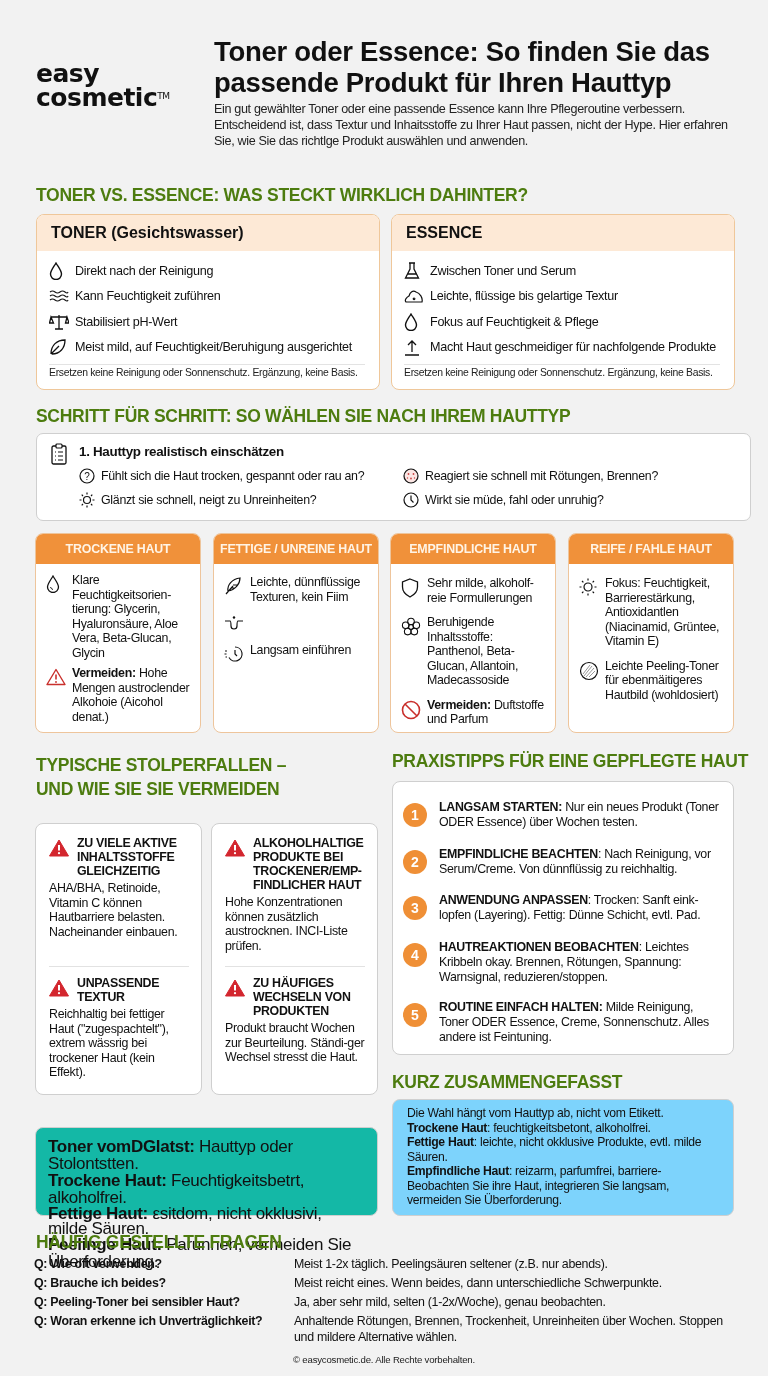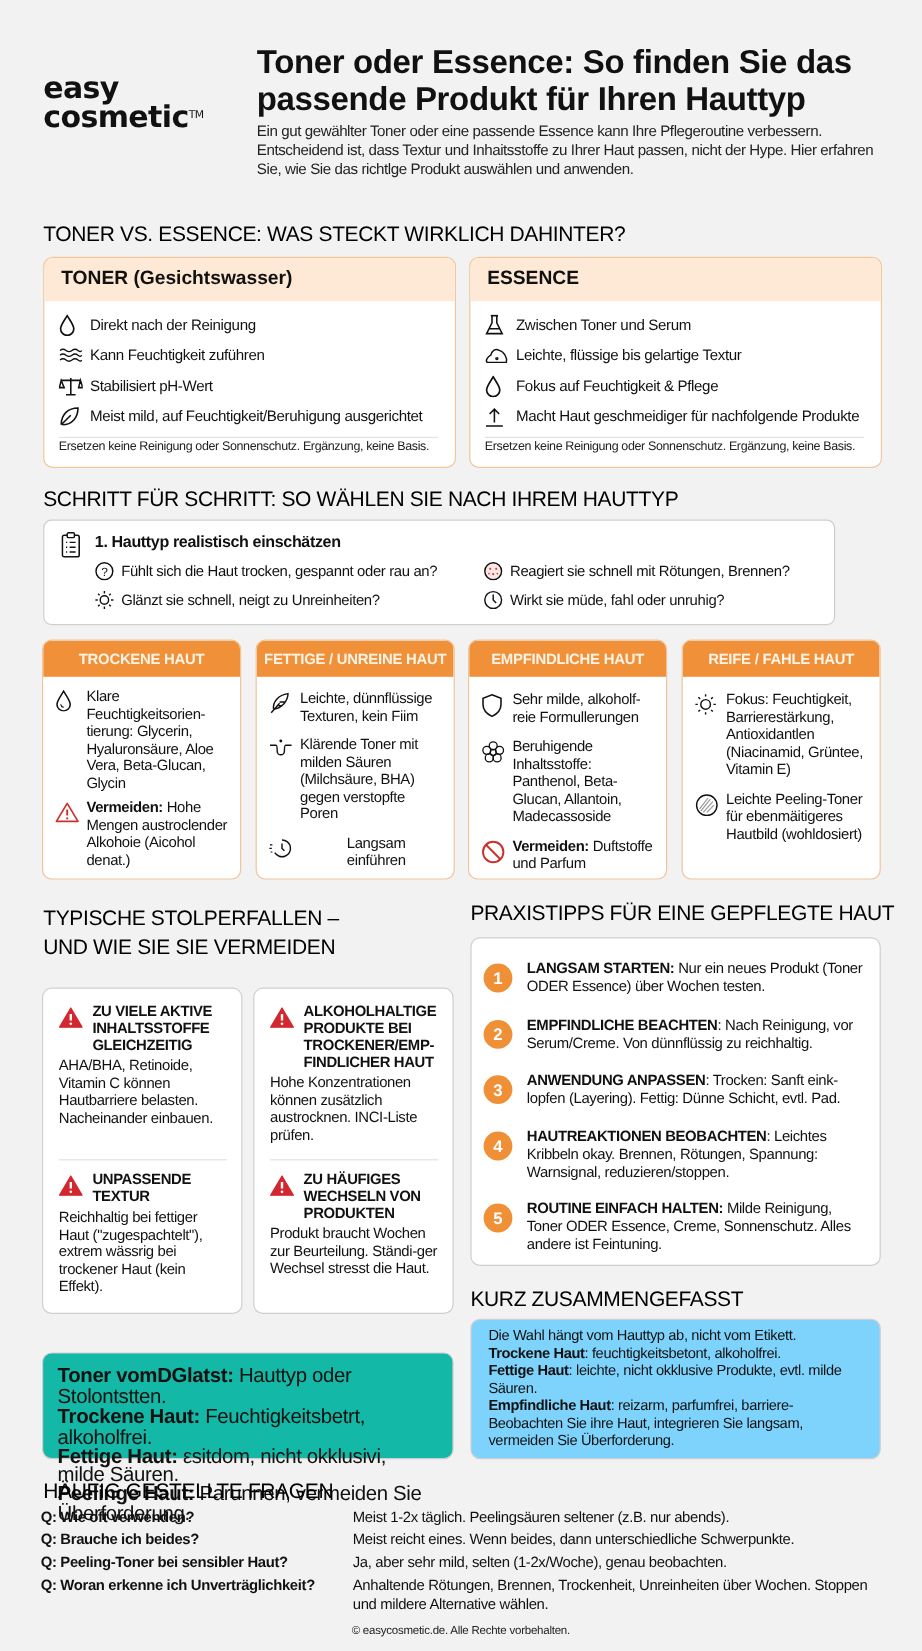--- a/index.html
+++ b/index.html
@@ -10,30 +10,30 @@
     color: #111;
     position: relative;
     overflow: hidden;
   }
   .abs { position: absolute; }
   
   .logo { left: 36px; top: 62px; font-family: "DejaVu Sans", sans-serif; font-weight: bold; font-size: 25px; line-height: 24px; letter-spacing: -0.5px; color: #111; }
   .logo sup { font-size: 9px; font-weight: normal; vertical-align: top; position: relative; top: -2px; }
   .title { left: 214px; top: 36px; width: 540px; font-weight: bold; font-size: 27.5px; line-height: 31px; letter-spacing: -0.3px; }
   .intro { left: 214px; top: 101px; width: 530px; font-size: 12.6px; line-height: 16px; letter-spacing: -0.35px; color: #222; }
-  h2.sec { position: absolute; font-weight: normal; font-size: 17.5px; letter-spacing: -0.3px; color: #000000; }
+  h2.sec { position: absolute; font-weight: bold; font-size: 17.5px; letter-spacing: -0.3px; color: #4d7c0f; }
   
   .cmp-card { position: absolute; top: 214px; width: 344px; height: 176px; background: #fff; border: 1px solid #efc79a; border-radius: 8px; overflow: hidden; }
   .cmp-head { height: 36px; background: #fde9d6; padding: 9px 14px; font-weight: bold; font-size: 16px; }
   .cmp-list { padding: 7px 0 0 12px; }
   .cmp-item { display: flex; align-items: center; height: 25.5px; font-size: 12.6px; letter-spacing: -0.3px; }
   .cmp-item .ic { width: 26px; display: inline-flex; align-items: center; justify-content: flex-start; }
   .cmp-foot { margin: 4px 14px 0 12px; border-top: 1px solid #e3e3e3; padding-top: 2px; font-size: 10.4px; letter-spacing: -0.3px; color: #222; }
   
-  .step-box { left: 36px; top: 433px; width: 660px; height: 88px; background: #fff; border: 1px solid #cfcfcf; border-radius: 7px; }
+  .step-box { left: 36px; top: 433px; width: 715px; height: 88px; background: #fff; border: 1px solid #cfcfcf; border-radius: 7px; }
   .step-title { position: absolute; left: 42px; top: 10px; font-weight: bold; font-size: 13.4px; letter-spacing: -0.3px; }
   .step-q { position: absolute; display: flex; align-items: center; font-size: 12.4px; letter-spacing: -0.3px; }
   .step-q .ic { width: 22px; display: inline-flex; }
   
   .skin-card { position: absolute; top: 533px; width: 166px; height: 200px; background: #fff; border: 1px solid #eec59c; border-radius: 8px; overflow: hidden; }
   .skin-head { height: 30px; background: #f0913a; color: #fff4e6; text-align: center; font-weight: bold; font-size: 12.4px; line-height: 30px; letter-spacing: -0.2px; }
   .skin-item { display: flex; padding: 0 6px 0 10px; font-size: 12.4px; line-height: 14.5px; letter-spacing: -0.3px; margin-top: 9px; }
   .skin-item .ic { width: 26px; flex: 0 0 26px; padding-top: 2px; }
   .skin-item b { font-weight: bold; }
   
@@ -235,23 +235,22 @@
       </span>
     <span>Leichte, dünnflüssige Texturen, kein Fiim</span>
   </div>
   <div class="skin-item" style="margin-top:9px;">
     <span class="ic">
         <svg width="20" height="18" viewBox="0 0 20 18">
           <path d="M1 6 H6 C7 6 7 9 7 11 a3 3 0 0 0 6 0 C13 9 13 6 14 6 H19" fill="none" stroke="#111" stroke-width="1.2"></path>
           <circle cx="10" cy="2.5" r="1.2" fill="#111"></circle>
         </svg>
       </span>
-    <span>Klärende Toner mit milden Säuren (Milchsäure, BHA) gegen verstopfte Poren</span>
-  </div>
-  <div class="skin-item" style="margin-top:10px;gap:39px;">
+  </div>
+  <div class="skin-item" style="margin-top:10px;">
     <span class="ic">
         <svg width="20" height="18" viewBox="0 0 20 18">
           <path d="M11 2 a7 7 0 1 1 -6 10.5" fill="none" stroke="#111" stroke-width="1.2"></path>
           <path d="M11 5 V9 L13 11" fill="none" stroke="#111" stroke-width="1.2"></path>
           <path d="M1 6 H3 M0.5 9 H2.5 M1.5 12 H3" stroke="#111" stroke-width="1"></path>
         </svg>
       </span>
     <span>Langsam einführen</span>
   </div>
 </div>

